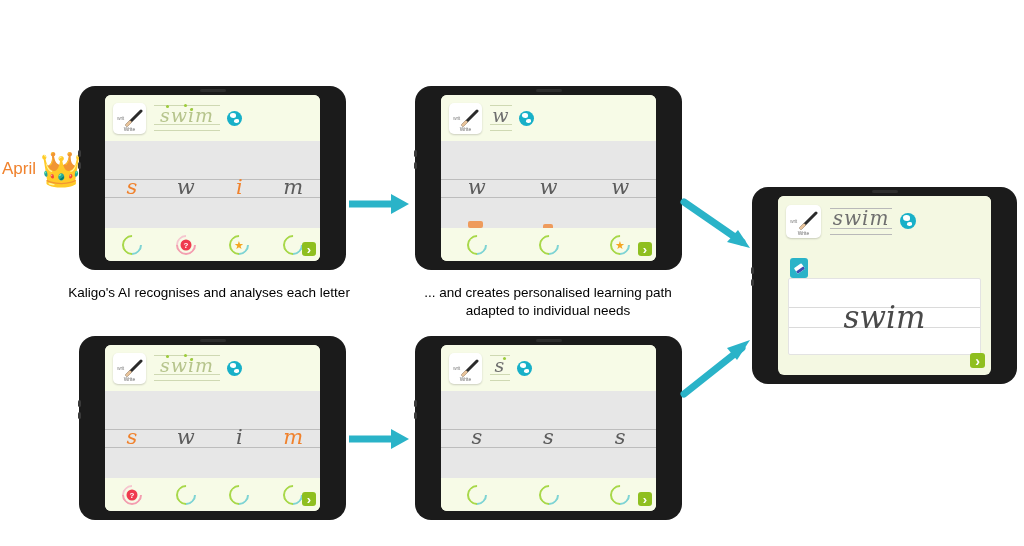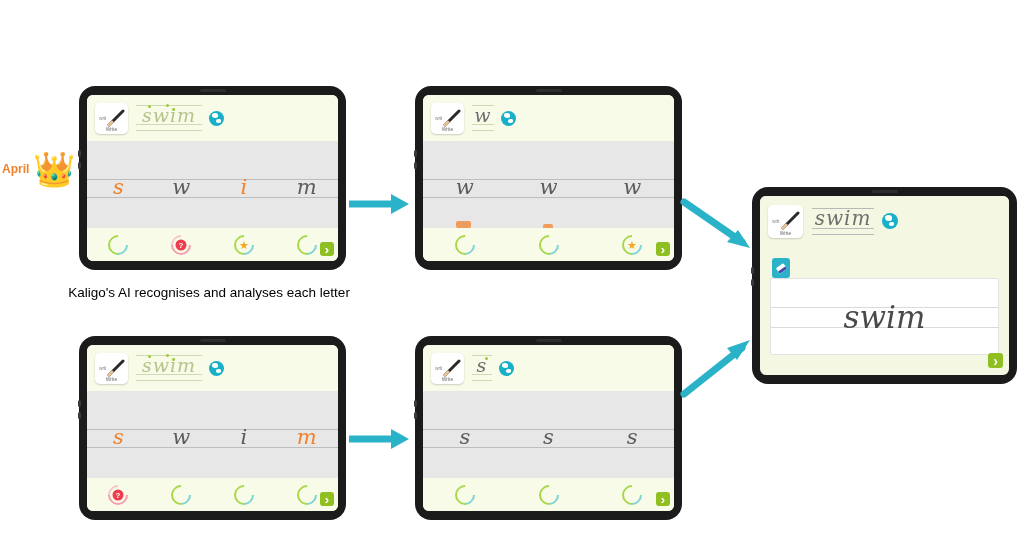--- a/index.html
+++ b/index.html
@@ -4,21 +4,21 @@
 <style>
   html,body{margin:0;padding:0;}
   body{
     width:1024px;height:546px;background:#ffffff;
     font-family:"Liberation Sans", sans-serif;
     position:relative;overflow:hidden;
   }
   .stage{position:absolute;inset:0;}
 
   
-  .tablet{position:absolute;background:#1b1b1b;border-radius:16px;padding:9px 8px;box-sizing:border-box;}
+  .tablet{position:absolute;background:#1b1b1b;border-radius:16px;padding:9px 26px;box-sizing:border-box;}
   .tablet .screen{width:100%;height:100%;background:#f4f8e2;border-radius:6px;overflow:hidden;position:relative;}
   .tablet .btn-side{position:absolute;left:-1px;width:3px;background:#3a3a3a;border-radius:2px;}
   .tablet .cam{position:absolute;top:3px;left:50%;transform:translateX(-50%);width:26px;height:3px;background:#2e2e2e;border-radius:2px;}
 
   
   .app-head{position:absolute;left:0;top:0;width:100%;display:flex;align-items:center;background:#f7fbe7;box-sizing:border-box;}
   .write-card{background:#ffffff;border-radius:5px;box-shadow:0 1px 2px rgba(0,0,0,.18);
      display:flex;flex-direction:column;align-items:center;justify-content:center;position:relative;box-sizing:border-box;}
   .write-card .wtxt{position:absolute;left:4px;font-size:5px;color:#8a8a8a;letter-spacing:-.2px;}
   .write-card .wlabel{position:absolute;bottom:2px;left:0;width:100%;text-align:center;font-size:5px;color:#6d6d6d;}
@@ -64,21 +64,21 @@
      font-family:"DejaVu Serif", serif;font-style:italic;color:#4a4a4a;}
   .eraser{position:absolute;background:#2ab3c8;border-radius:3px;display:flex;align-items:center;justify-content:center;}
   .eraser .ebody{width:9px;height:7px;background:#ffffff;border-radius:1px;transform:rotate(-35deg);position:relative;overflow:hidden;}
   .eraser .ebody::after{content:"";position:absolute;left:0;bottom:0;width:100%;height:45%;background:#3f4bb0;}
 
   
   .caption{position:absolute;text-align:center;color:#000000;font-size:13.5px;line-height:18px;}
 
   
   .person{position:absolute;display:flex;align-items:center;gap:4px;}
-  .person .pname{font-size:12px;font-weight:700;}
+  .person .pname{font-size:17px;font-weight:400;}
   .person .emoji{font-size:34px;line-height:1;}
 
   
   .arrow{position:absolute;}
   .arrow svg{display:block;overflow:visible;}
 </style>
 </head>
 <body>
 
 <div class="stage">
@@ -430,20 +430,24 @@
         <div class="wl" style="top:28px;"></div>
         <div class="wl" style="top:48px;"></div>
         <div class="answer" style="top:20px;font-size:31px;">swim</div>
       </div>
 
       <div class="nextbtn" style="right:6px;bottom:7px;width:15px;height:15px;font-size:14px;">›</div>
     </div>
   </div>
 
   <div class="caption" style="left:28px;top:284px;width:362px;">Kaligo's AI recognises and analyses each letter</div>
+  <div class="caption" style="left:398px;top:284px;width:300px;">
+    <div>... and creates personalised learning path</div>
+    <div>adapted to individual needs</div>
+  </div>
 
   <div class="arrow" style="left:347px;top:190px;">
     <svg width="66" height="28" viewBox="0 0 66 28">
       <path d="M2 14 H48" stroke="#2ab3c8" stroke-width="7" stroke-linecap="butt" fill="none"></path>
       <path d="M44 4 L62 14 L44 24 Z" fill="#2ab3c8"></path>
     </svg>
   </div>
 
   <div class="arrow" style="left:347px;top:425px;">
     <svg width="66" height="28" viewBox="0 0 66 28">

